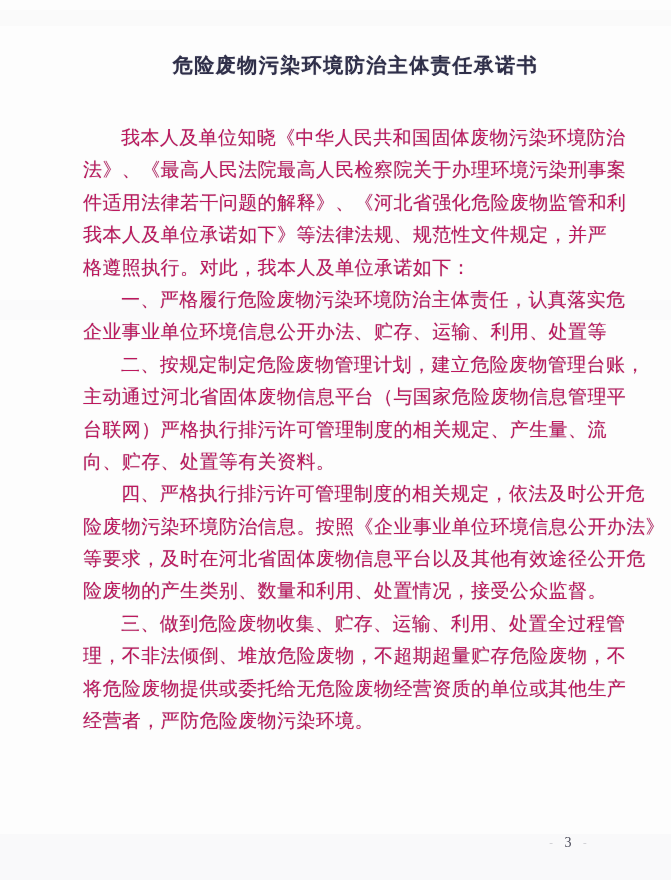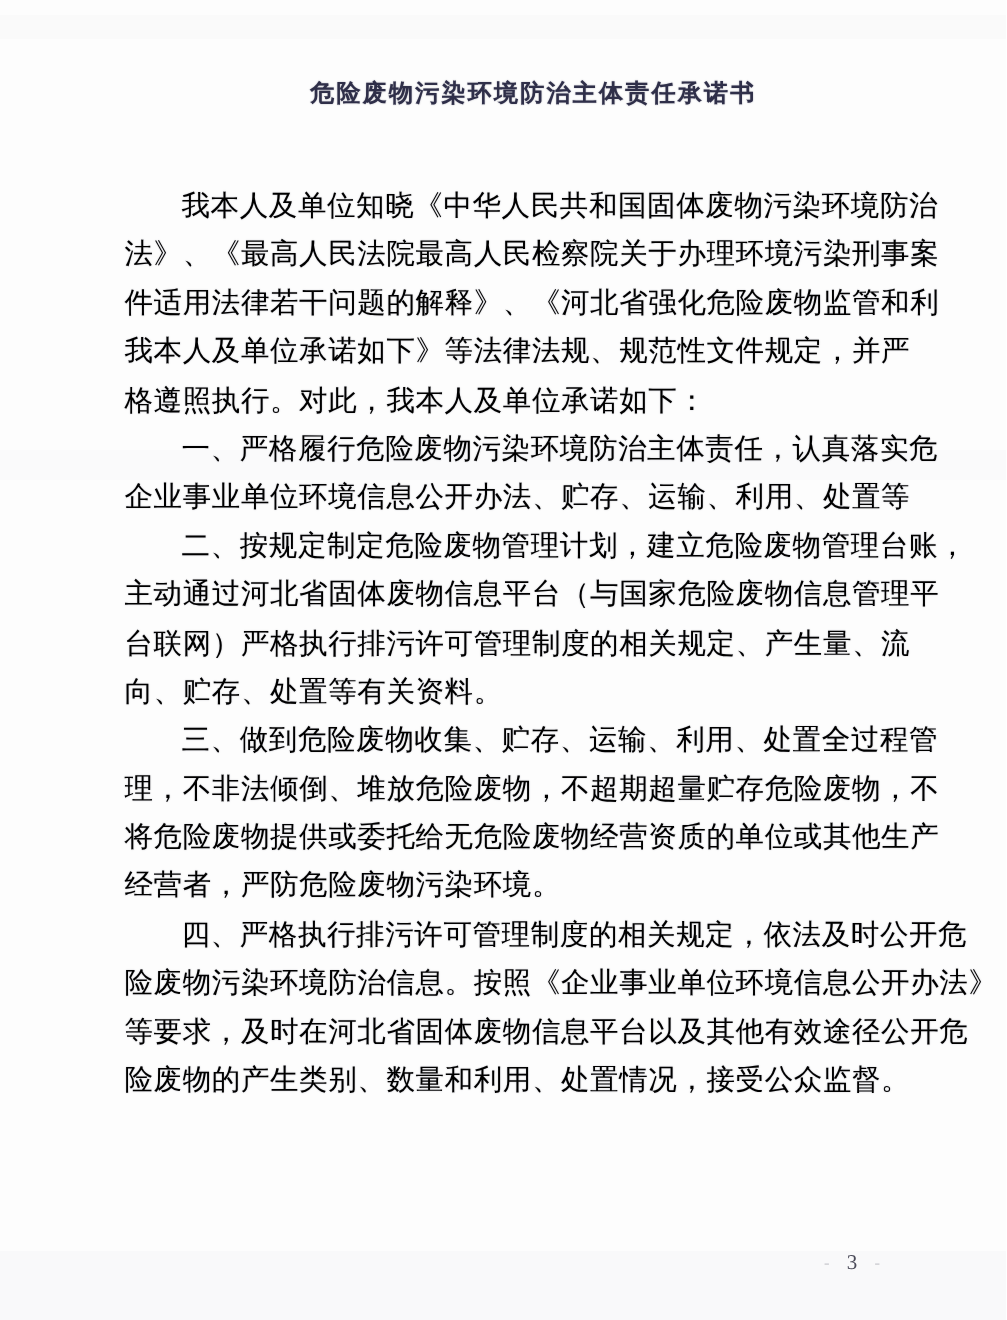--- a/index.html
+++ b/index.html
@@ -16,41 +16,41 @@
   
   .band { position: absolute; left: 0; right: 0; pointer-events: none; }
   .band1 { top: 10px;  height: 16px; background: rgba(90,90,110,0.018); }
   .band2 { top: 300px; height: 20px; background: rgba(90,90,110,0.015); }
   .band3 { top: 834px; height: 46px; background: rgba(90,90,110,0.022); }
   .title {
     position: absolute;
     top: 52px; left: 0; right: 0;
     margin: 0;
     text-align: center;
-    font-size: 16px;
+    font-size: 20px;
     font-weight: bold;
     letter-spacing: 1.5px;
     color: #2f2f49;
     text-shadow: 0 0 1px rgba(47,47,73,0.45);
     padding-left: 40px;
   }
   .doc-body {
     position: absolute;
     top: 122px; left: 83px;
     width: 530px;
   }
   .para { margin: 0; padding: 0; }
   .line {
     display: block;
     height: 32.4px;
     line-height: 32.4px;
     font-size: 19px;
     letter-spacing: 0.4px;
     white-space: nowrap;
-    color: #000000;
+    color: #be185d;
     text-shadow: 0 0 1px rgba(58,58,82,0.38);
   }
   .indent { text-indent: 38px; }
   .pageno {
     position: absolute;
     top: 835px; left: 535px;
     width: 70px;
     text-align: center;
     font-size: 14px;
     color: #4a4a58;
@@ -85,31 +85,31 @@
     </p>
 
     <p class="para">
       <span class="line indent">二、按规定制定危险废物管理计划，建立危险废物管理台账，</span>
       <span class="line">主动通过河北省固体废物信息平台（与国家危险废物信息管理平</span>
       <span class="line">台联网）严格执行排污许可管理制度的相关规定、产生量、流</span>
       <span class="line">向、贮存、处置等有关资料。</span>
     </p>
 
     <p class="para">
+      <span class="line indent">四、严格执行排污许可管理制度的相关规定，依法及时公开危</span>
+      <span class="line">险废物污染环境防治信息。按照《企业事业单位环境信息公开办法》</span>
+      <span class="line">等要求，及时在河北省固体废物信息平台以及其他有效途径公开危</span>
+      <span class="line">险废物的产生类别、数量和利用、处置情况，接受公众监督。</span>
+    </p>
+
+    <p class="para">
       <span class="line indent">三、做到危险废物收集、贮存、运输、利用、处置全过程管</span>
       <span class="line">理，不非法倾倒、堆放危险废物，不超期超量贮存危险废物，不</span>
       <span class="line">将危险废物提供或委托给无危险废物经营资质的单位或其他生产</span>
       <span class="line">经营者，严防危险废物污染环境。</span>
-    </p>
-
-    <p class="para">
-      <span class="line indent">四、严格执行排污许可管理制度的相关规定，依法及时公开危</span>
-      <span class="line">险废物污染环境防治信息。按照《企业事业单位环境信息公开办法》</span>
-      <span class="line">等要求，及时在河北省固体废物信息平台以及其他有效途径公开危</span>
-      <span class="line">险废物的产生类别、数量和利用、处置情况，接受公众监督。</span>
     </p>
 
   </div>
 
   <div class="pageno">
     <span class="dash">-</span>
     <span class="num">3</span>
     <span class="dash">-</span>
   </div>
 

